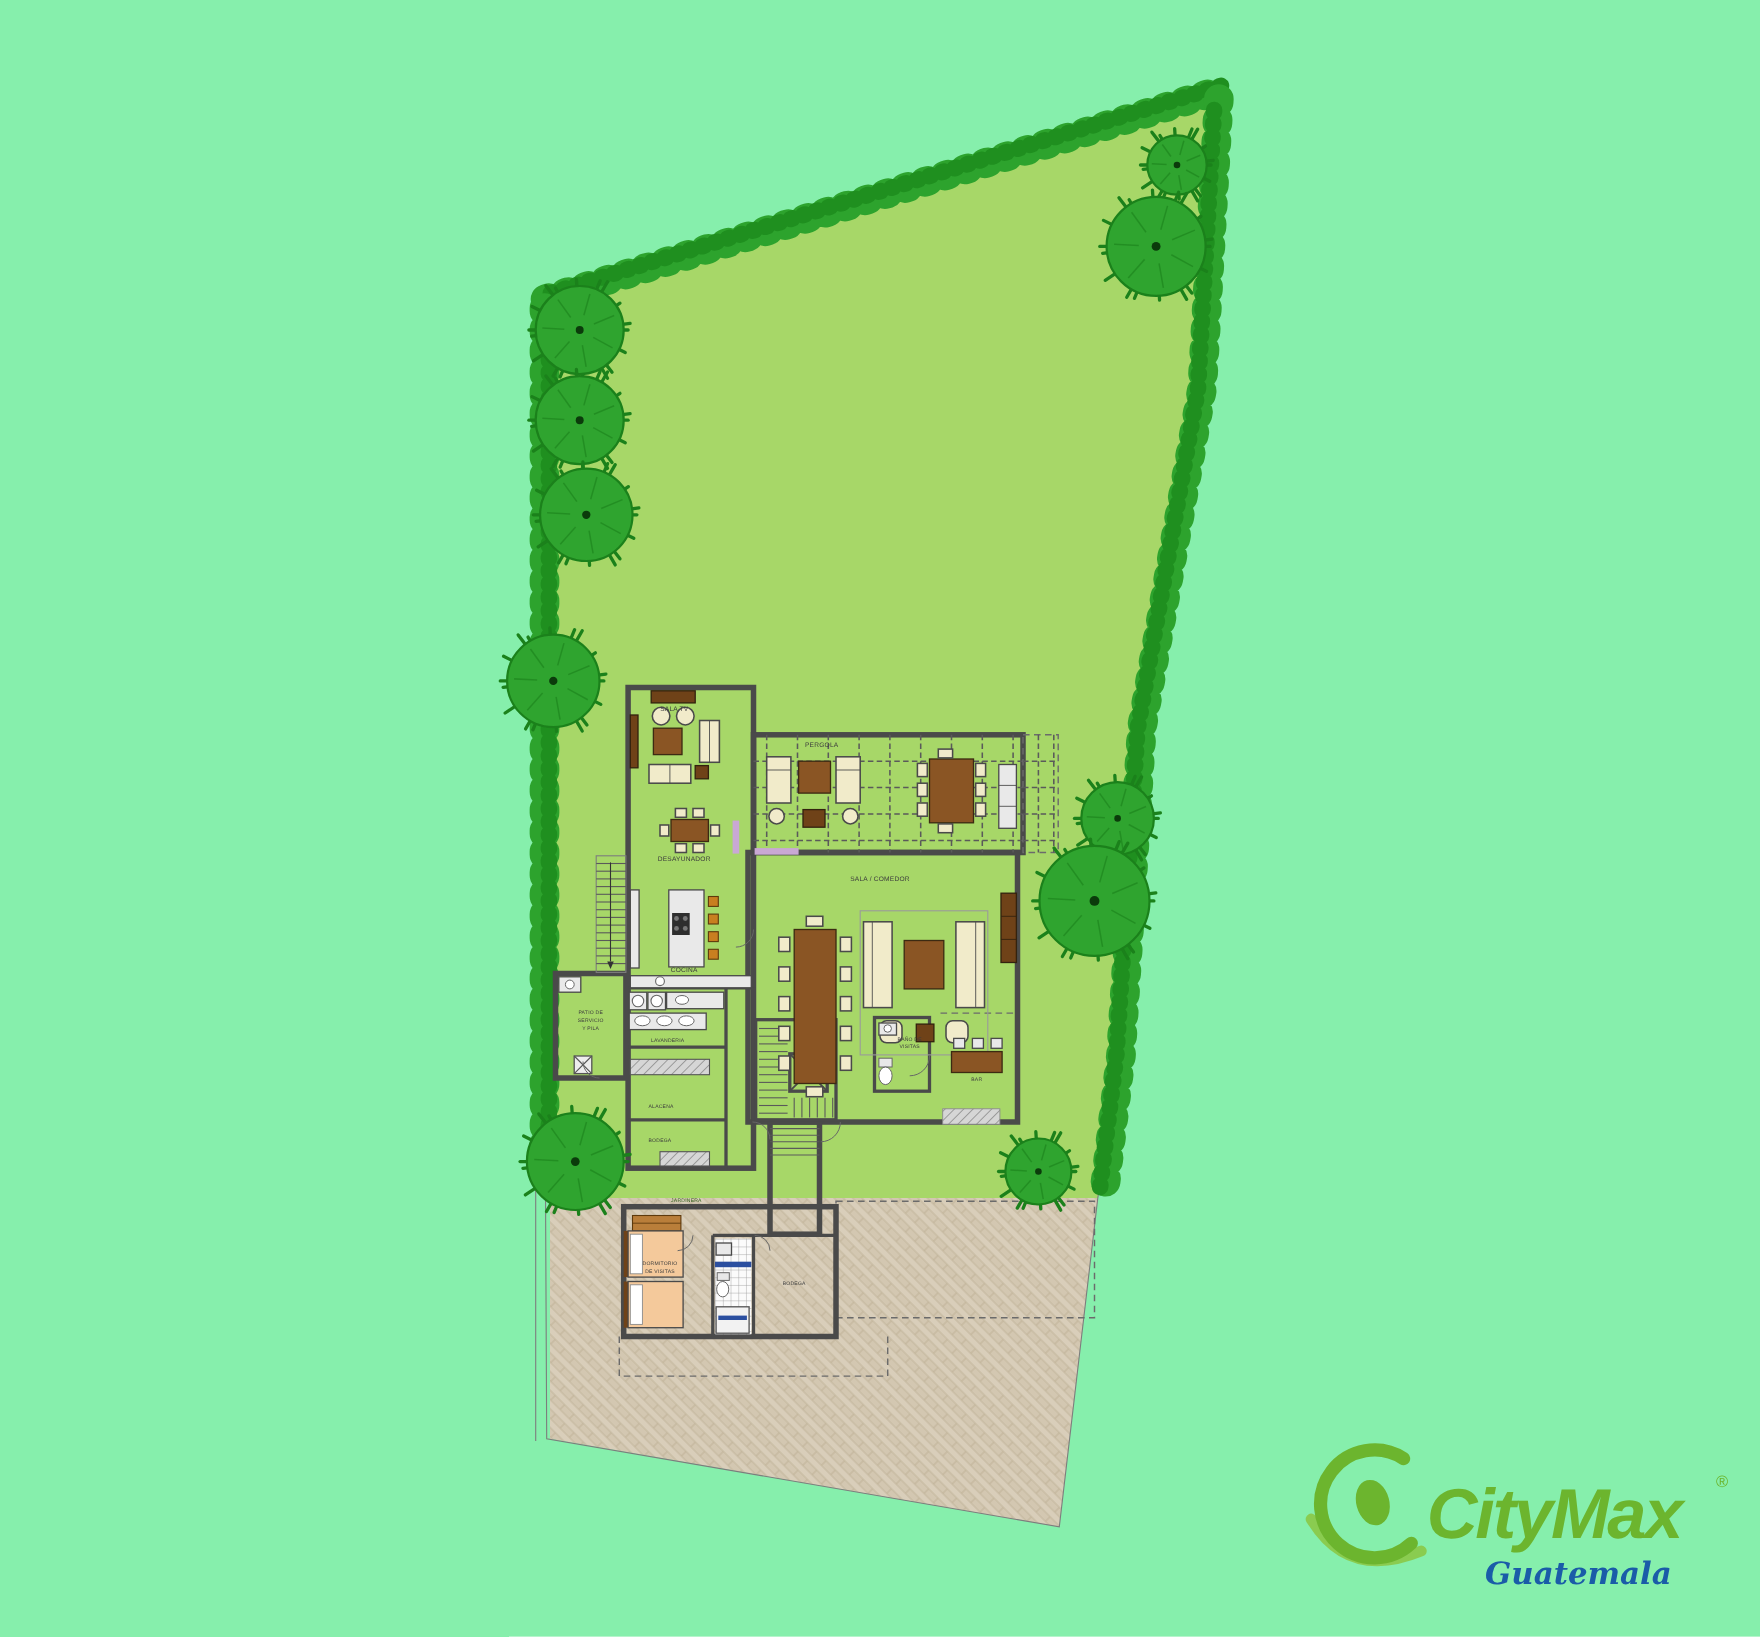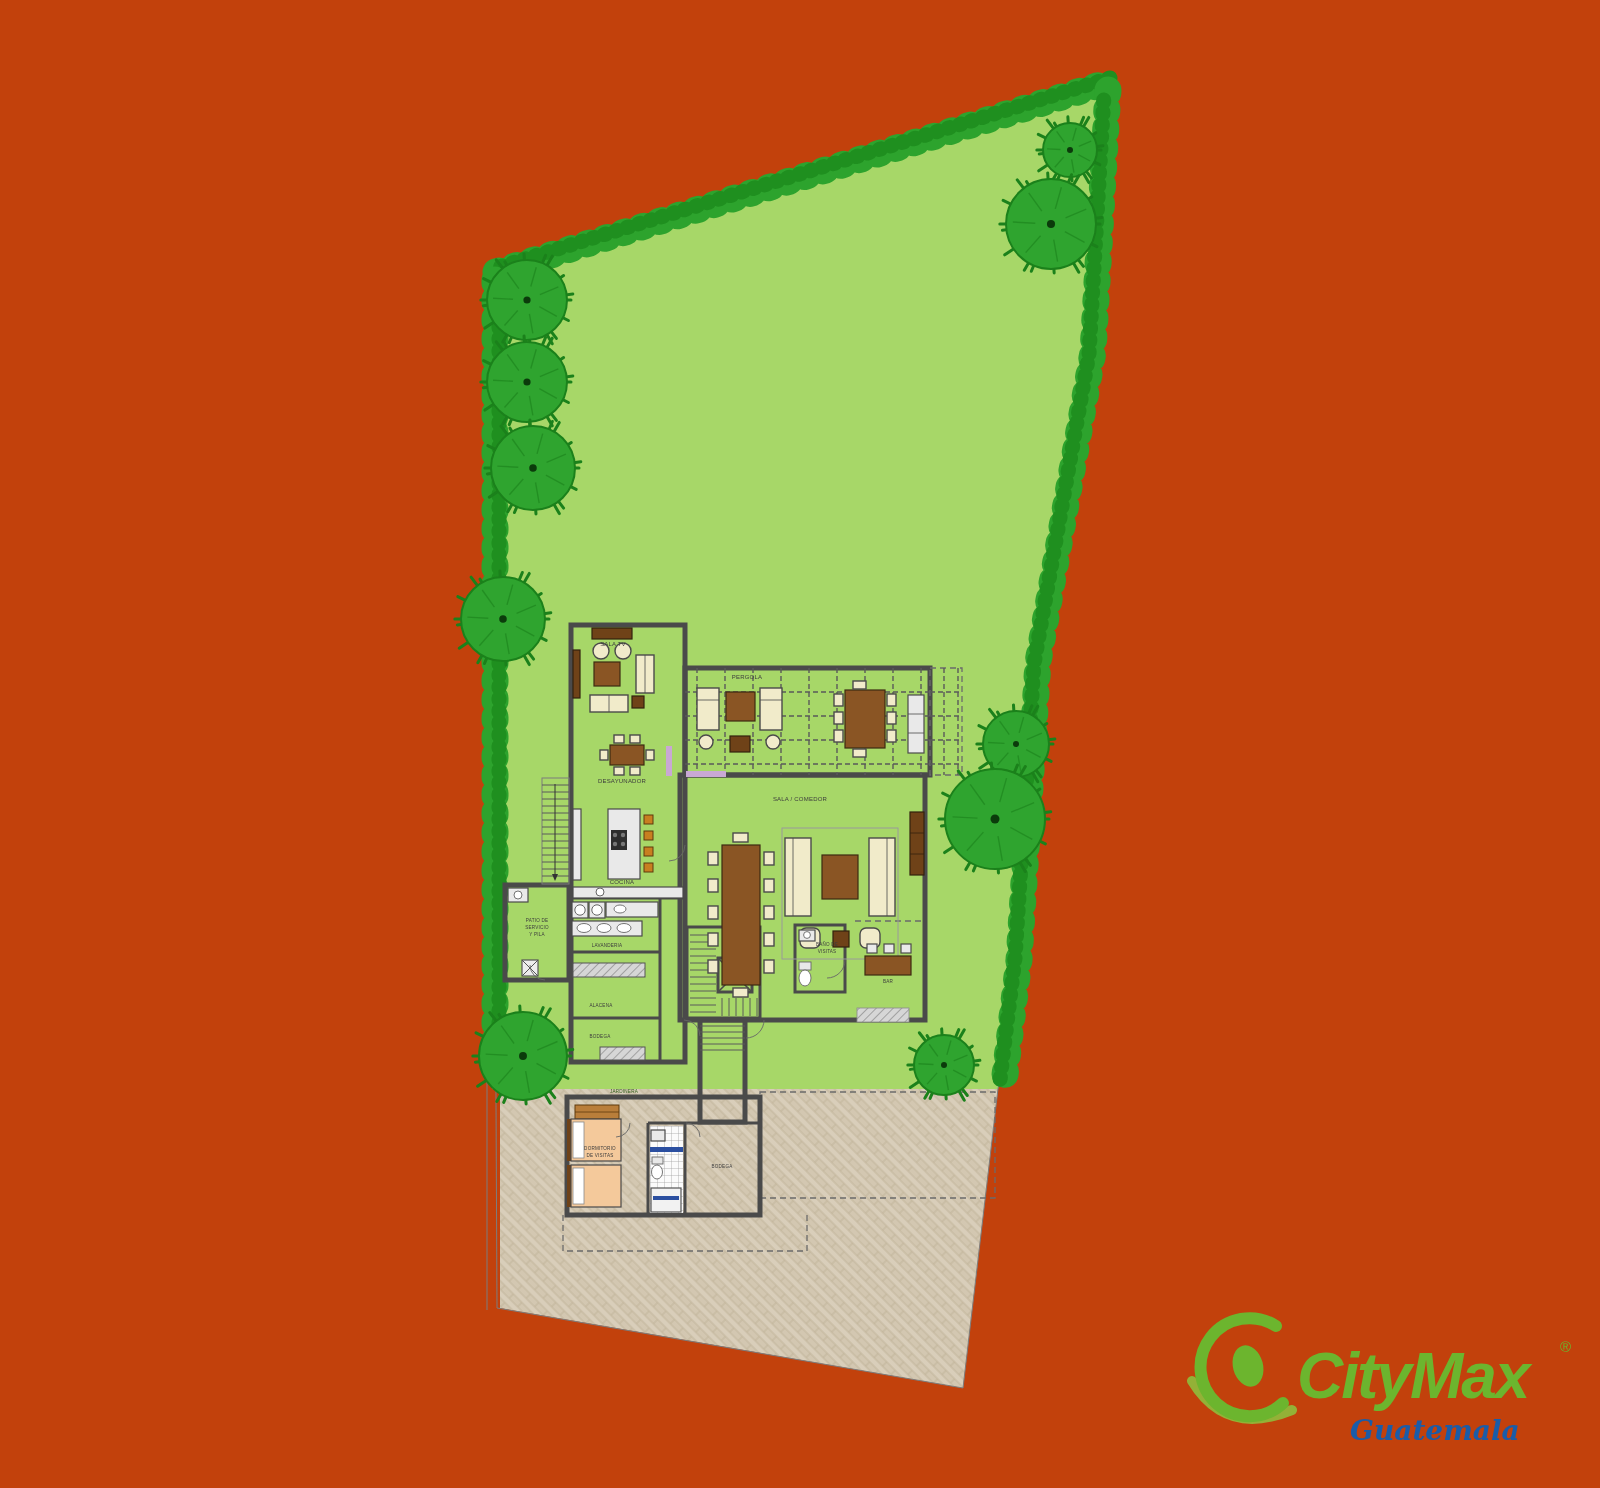--- a/index.html
+++ b/index.html
@@ -1,16 +1,16 @@
 <!DOCTYPE html>
 <html style="--hedge: #2da32d; --hedge-dark: #1f8f1f;"><head>
 <meta charset="utf-8">
 <style>
   html,body{margin:0;padding:0;background:#fff;}
-  .canvas{position:relative;width:1600px;height:1488px;background:#c2410c;overflow:hidden;
+  .canvas{position:relative;width:1600px;height:1488px;background:#86efac;overflow:hidden;
           font-family:"Liberation Sans",sans-serif;}
   svg{position:absolute;left:0;top:0;}
   .lbl{font-family:"Liberation Sans",sans-serif;fill:#3d3d3d;font-size:6px;
        text-anchor:middle;letter-spacing:.2px;}
   .lbl-sm{font-size:4.6px;}
   .lbl-green{fill:#33601d;}
   .wall{fill:none;stroke:#4a4a4a;stroke-width:5;}
   .wall3{fill:none;stroke:#4a4a4a;stroke-width:3;}
   .thin{fill:none;stroke:#7d7d7d;stroke-width:1;}
   .dash{fill:none;stroke:#6b6b6b;stroke-width:1.3;stroke-dasharray:6 4;}

